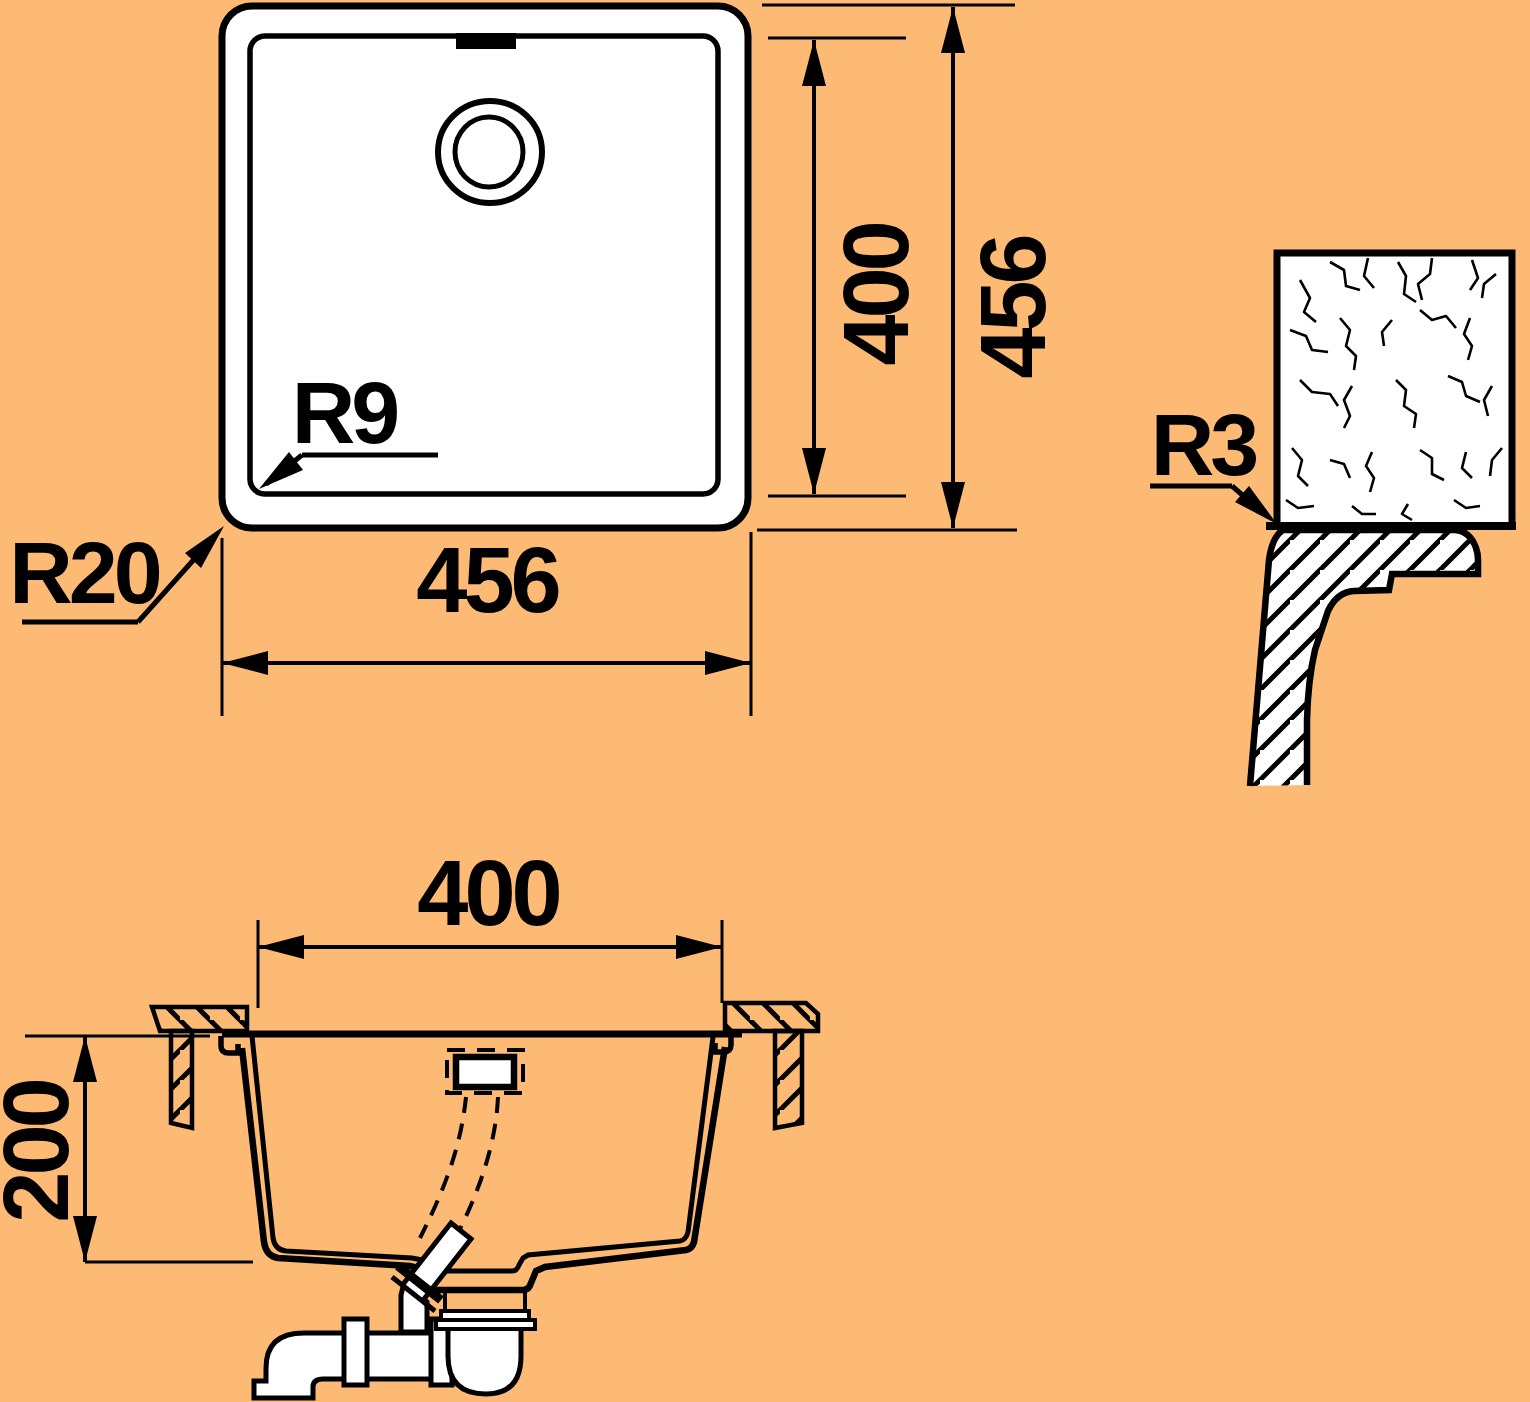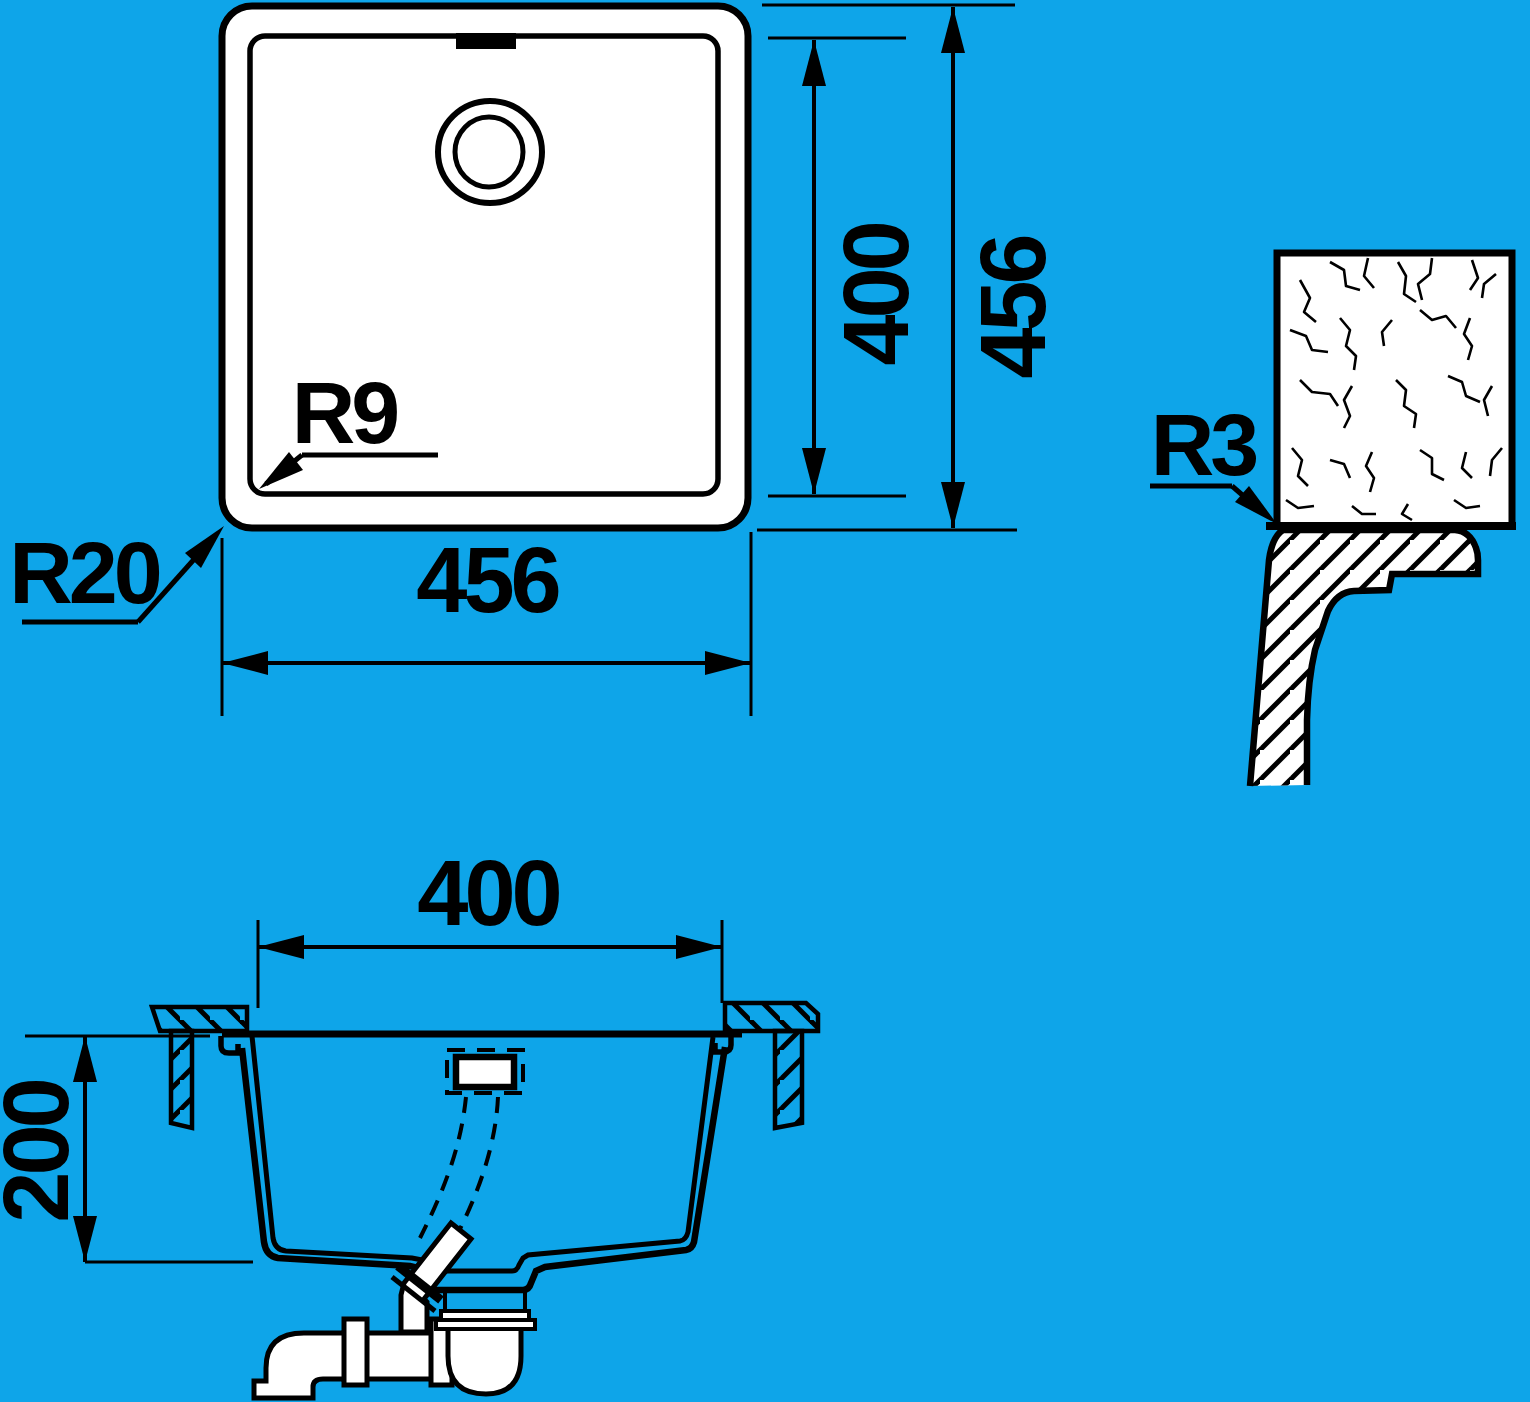--- a/index.html
+++ b/index.html
@@ -1,16 +1,16 @@
 <!DOCTYPE html>
 <html><head>
 <meta charset="utf-8">
 <style>
   html,body{margin:0;padding:0;background:#ffffff;}
-  .stage{width:1530px;height:1402px;position:relative;background:#0ea5e9;overflow:hidden;}
+  .stage{width:1530px;height:1402px;position:relative;background:#fdba74;overflow:hidden;}
   svg{display:block;}
   text{font-family:"Liberation Sans", sans-serif;font-weight:bold;fill:#000;letter-spacing:-4px;}
   .dim{font-size:92px;}
   .rad{font-size:88px;}
 </style>
 </head>
 <body>
 
 <div class="stage">
 <svg width="1530" height="1402" viewBox="0 0 1530 1402">

